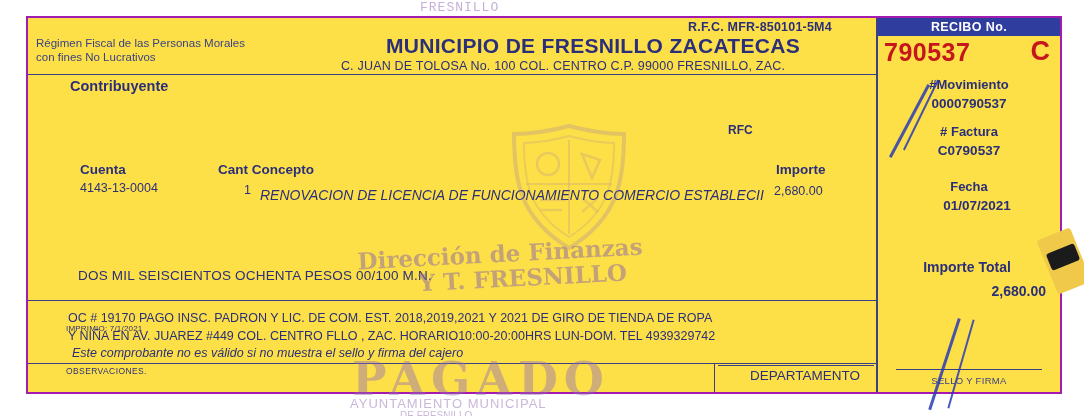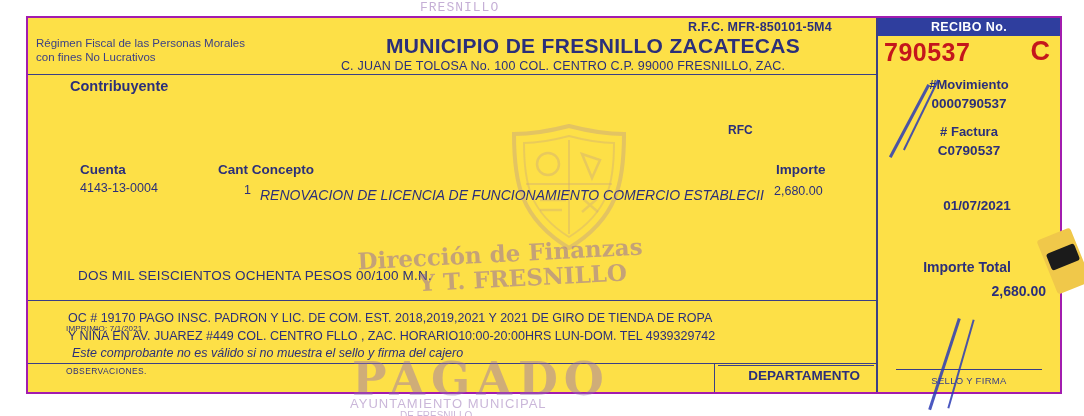--- a/index.html
+++ b/index.html
@@ -184,21 +184,21 @@
     left: 0;
     right: 184px;
     top: 345px;
     border-top: 1.2px solid #3a3f86;
   }
   .depto {
     position: absolute;
     right: 200px;
     top: 350px;
     font-size: 13.5px;
-    font-weight: bold;
+    font-weight: normal;
     color: #2b2f7a;
   }
   .depto-line {
     position: absolute;
     left: 690px;
     right: 186px;
     top: 347px;
     border-top: 1.2px solid #3a3f86;
   }
   .vdiv {
@@ -319,20 +319,21 @@
   <div class="muni-title">MUNICIPIO DE FRESNILLO ZACATECAS</div>
   <div class="muni-addr">C. JUAN DE TOLOSA No. 100   COL. CENTRO   C.P. 99000    FRESNILLO, ZAC.</div>
 
   <div class="hr-top"></div>
 
   <div class="right-col">
     <div class="rc-1 rc-label">#Movimiento</div>
     <div class="rc-2 rc-value">0000790537</div>
     <div class="rc-3 rc-label"># Factura</div>
     <div class="rc-4 rc-value">C0790537</div>
+    <div class="rc-5 rc-label">Fecha</div>
     <div class="rc-6 rc-value">01/07/2021</div>
     <div class="rc-tot-label">Importe Total</div>
     <div class="rc-tot-value">2,680.00</div>
     <div class="sello-line"></div>
     <div class="sello-text">SELLO Y FIRMA</div>
   </div>
 
   <div class="lbl contrib-label">Contribuyente</div>
   <div class="lbl rfc-label">RFC</div>
 

